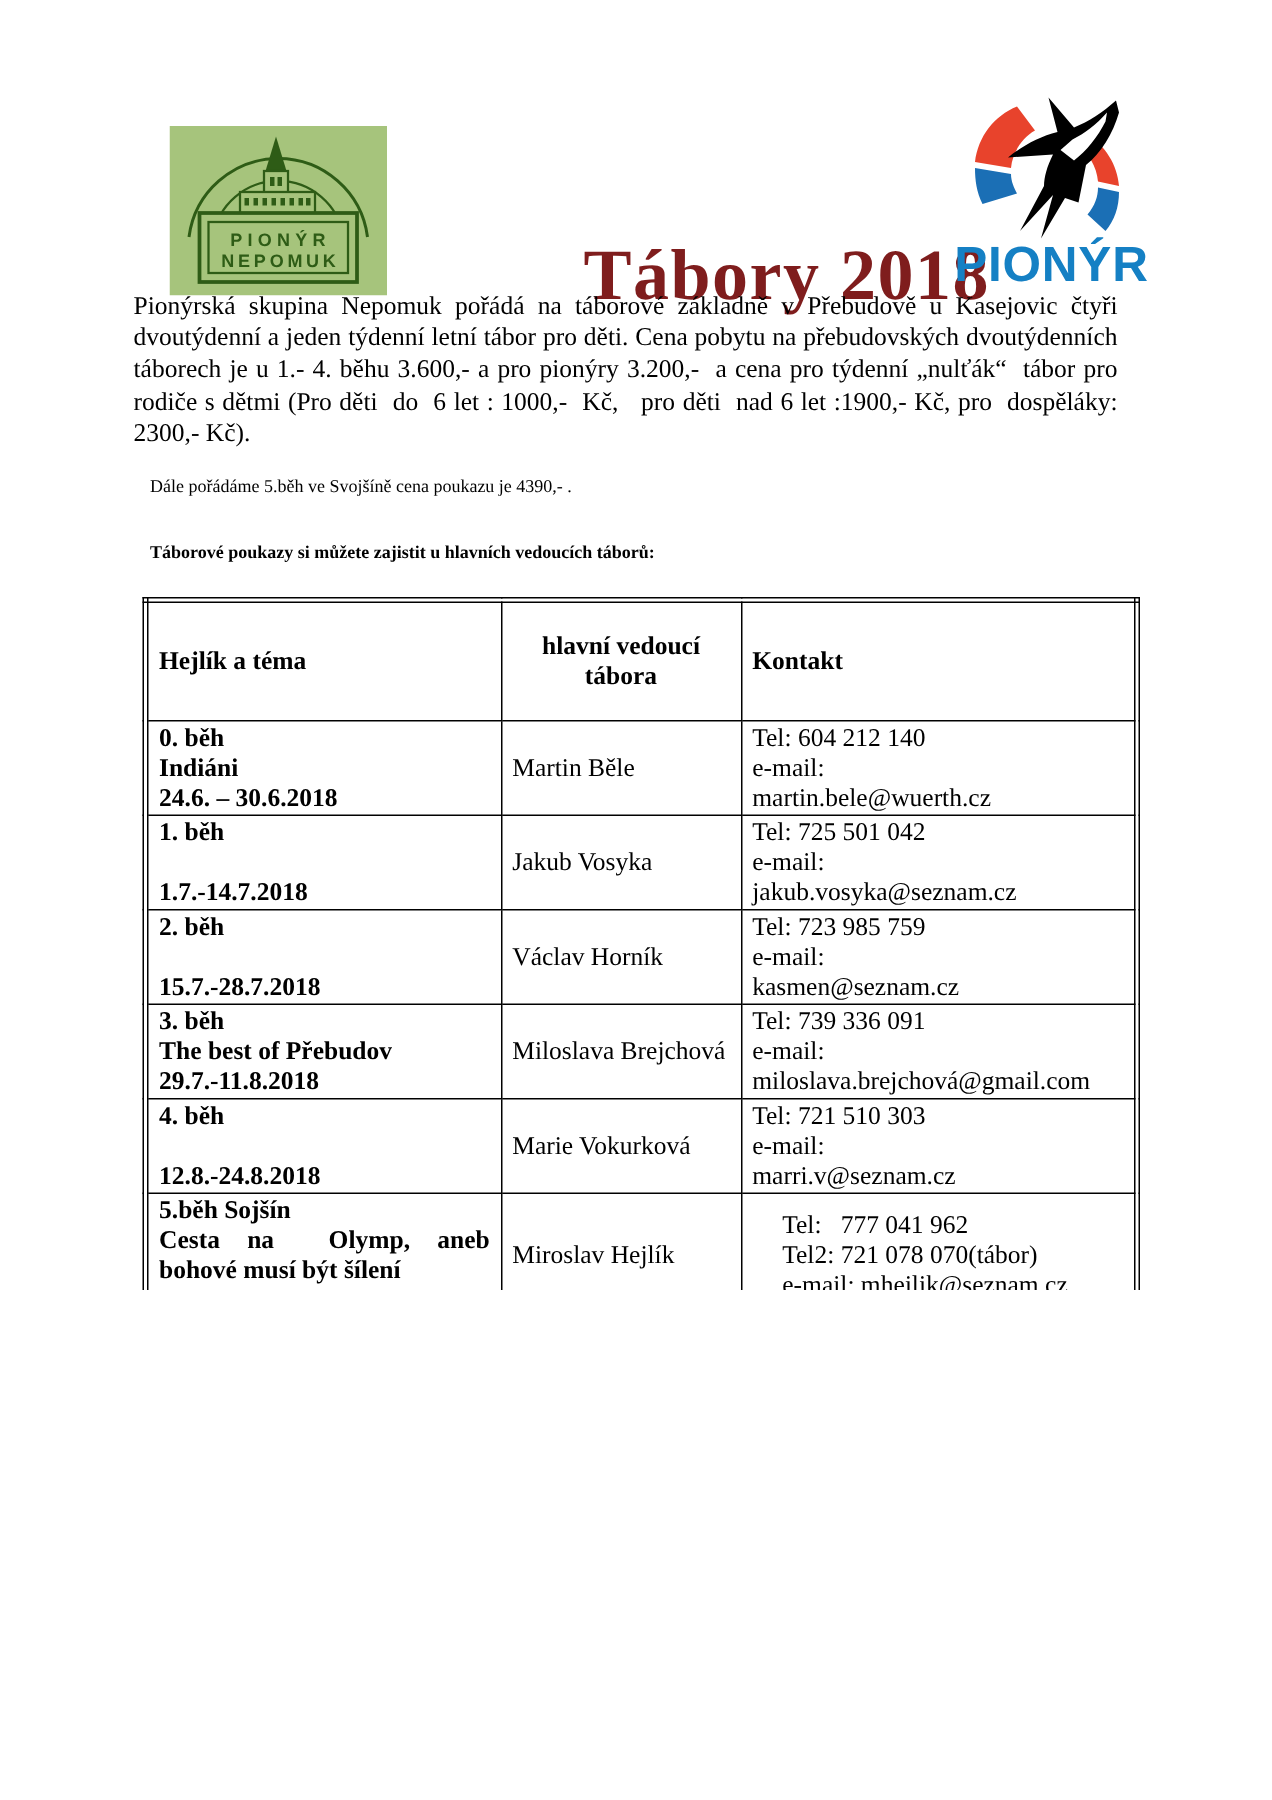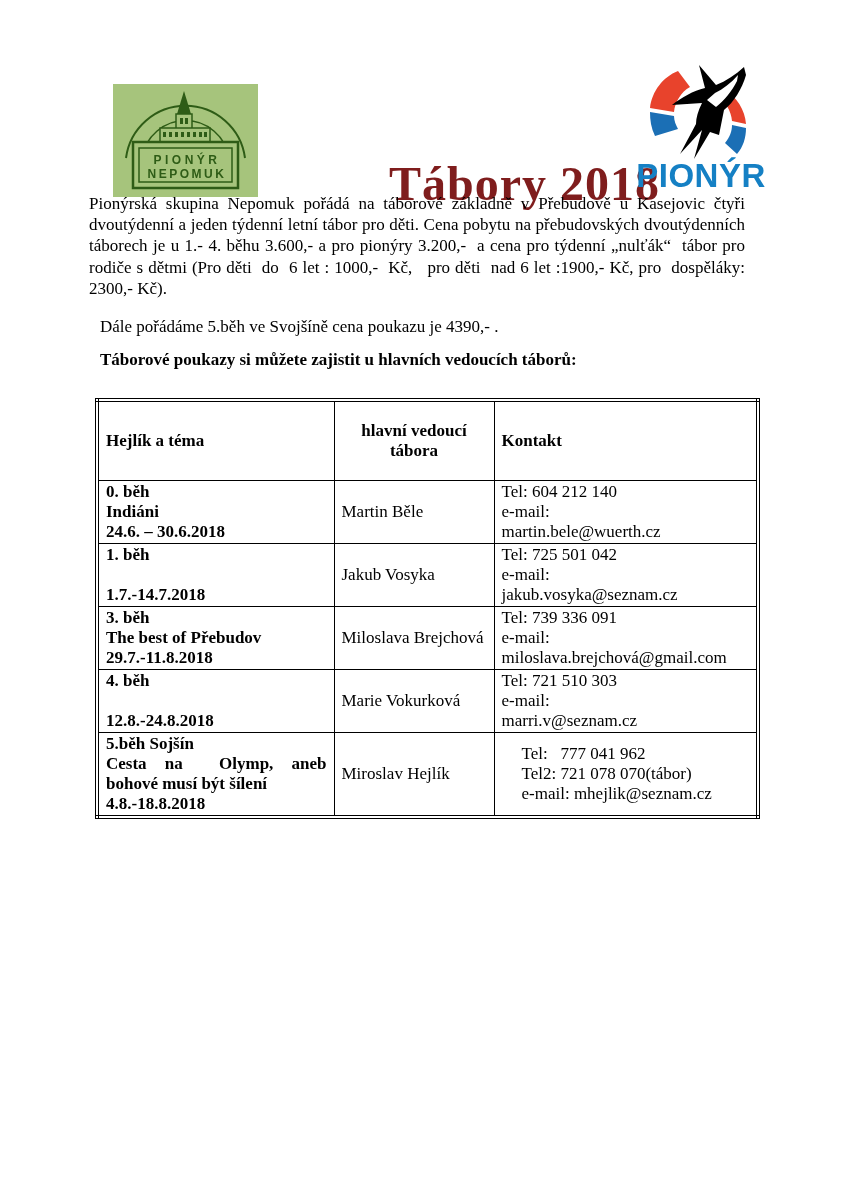--- a/index.html
+++ b/index.html
@@ -12,22 +12,22 @@
              font-family:"Liberation Serif",serif;font-weight:bold;font-size:48px;
              color:#7f1d1d;letter-spacing:1px;}
   .logo-pionyr{position:absolute;left:626px;top:62px;width:150px;text-align:center;}
   .logo-pionyr svg{display:block;margin:0 auto;}
   .pionyr-word{font-family:"Liberation Sans",sans-serif;font-weight:bold;font-size:33px;
                color:#1580c4;letter-spacing:0.5px;margin-top:-5px;}
 
   
   .para1{position:absolute;left:89px;top:193px;width:656px;margin:0;font-size:17px;
          line-height:21.2px;text-align:justify;white-space:pre-wrap;}
-  .para2{position:absolute;left:100px;top:317px;width:656px;margin:0;font-size:17px;white-space:pre-wrap;}
-  .heading-bold{position:absolute;left:100px;top:350px;width:656px;margin:0;font-size:17px;
+  .para2{position:absolute;left:100px;top:317px;width:656px;margin:0;font-size:12px;white-space:pre-wrap;}
+  .heading-bold{position:absolute;left:100px;top:361px;width:656px;margin:0;font-size:12px;
                 font-weight:bold;}
 
   
   .camps-table{position:absolute;left:95px;top:398px;width:661px;border-collapse:collapse;
                table-layout:fixed;border:4px double #000;}
   .camps-table th,.camps-table td{border:1px solid #000;font-size:17px;padding:1px 7px;
                overflow:hidden;}
   .camps-table thead tr{height:80px;}
   .camps-table th{font-weight:bold;font-size:17px;}
   th.col-term{text-align:left;vertical-align:middle;}
@@ -138,20 +138,33 @@
         </td>
         <td class="col-leader">Jakub Vosyka</td>
         <td class="col-contact">
           <div class="cl">Tel: 725 501 042</div>
           <div class="cl">e-mail:</div>
           <div class="cl">jakub.vosyka@seznam.cz</div>
         </td>
       </tr>
       <tr>
         <td class="col-term">
+          <div class="tl">2. běh</div>
+          <div class="tl"></div>
+          <div class="tl">15.7.-28.7.2018</div>
+        </td>
+        <td class="col-leader">Václav Horník</td>
+        <td class="col-contact">
+          <div class="cl">Tel: 723 985 759</div>
+          <div class="cl">e-mail:</div>
+          <div class="cl">kasmen@seznam.cz</div>
+        </td>
+      </tr>
+      <tr>
+        <td class="col-term">
           <div class="tl">3. běh</div>
           <div class="tl">The best of Přebudov</div>
           <div class="tl">29.7.-11.8.2018</div>
         </td>
         <td class="col-leader">Miloslava Brejchová</td>
         <td class="col-contact">
           <div class="cl">Tel: 739 336 091</div>
           <div class="cl">e-mail:</div>
           <div class="cl">miloslava.brejchová@gmail.com</div>
         </td>

